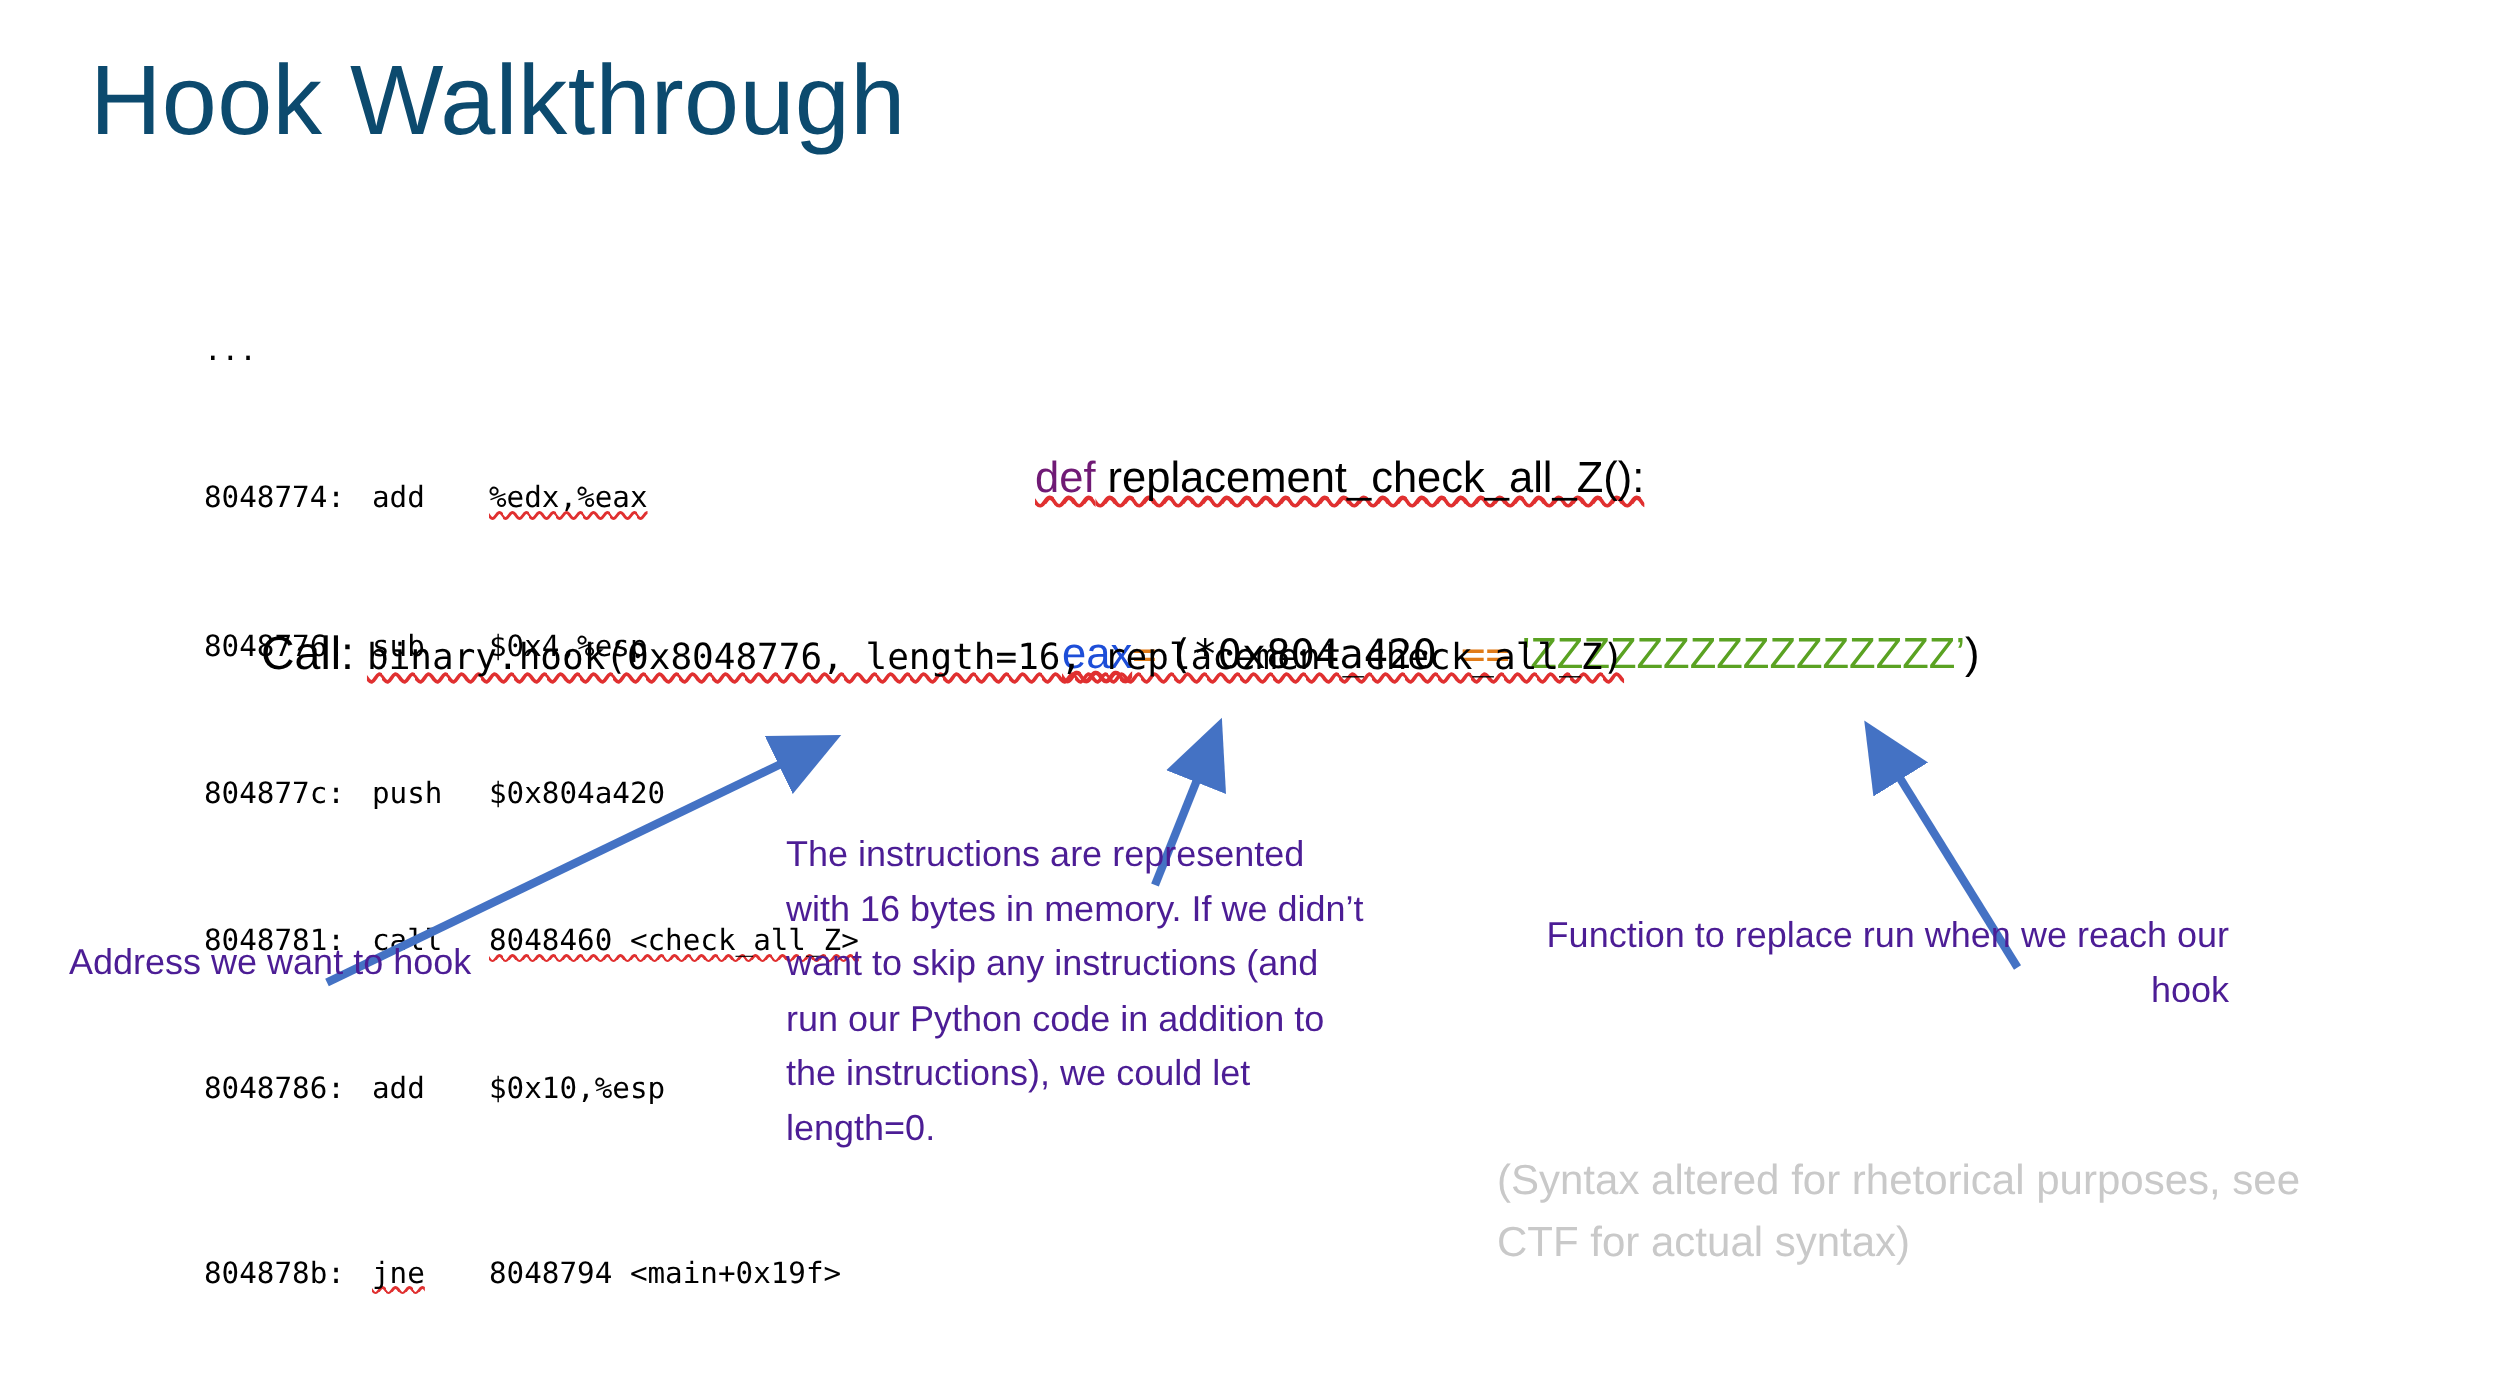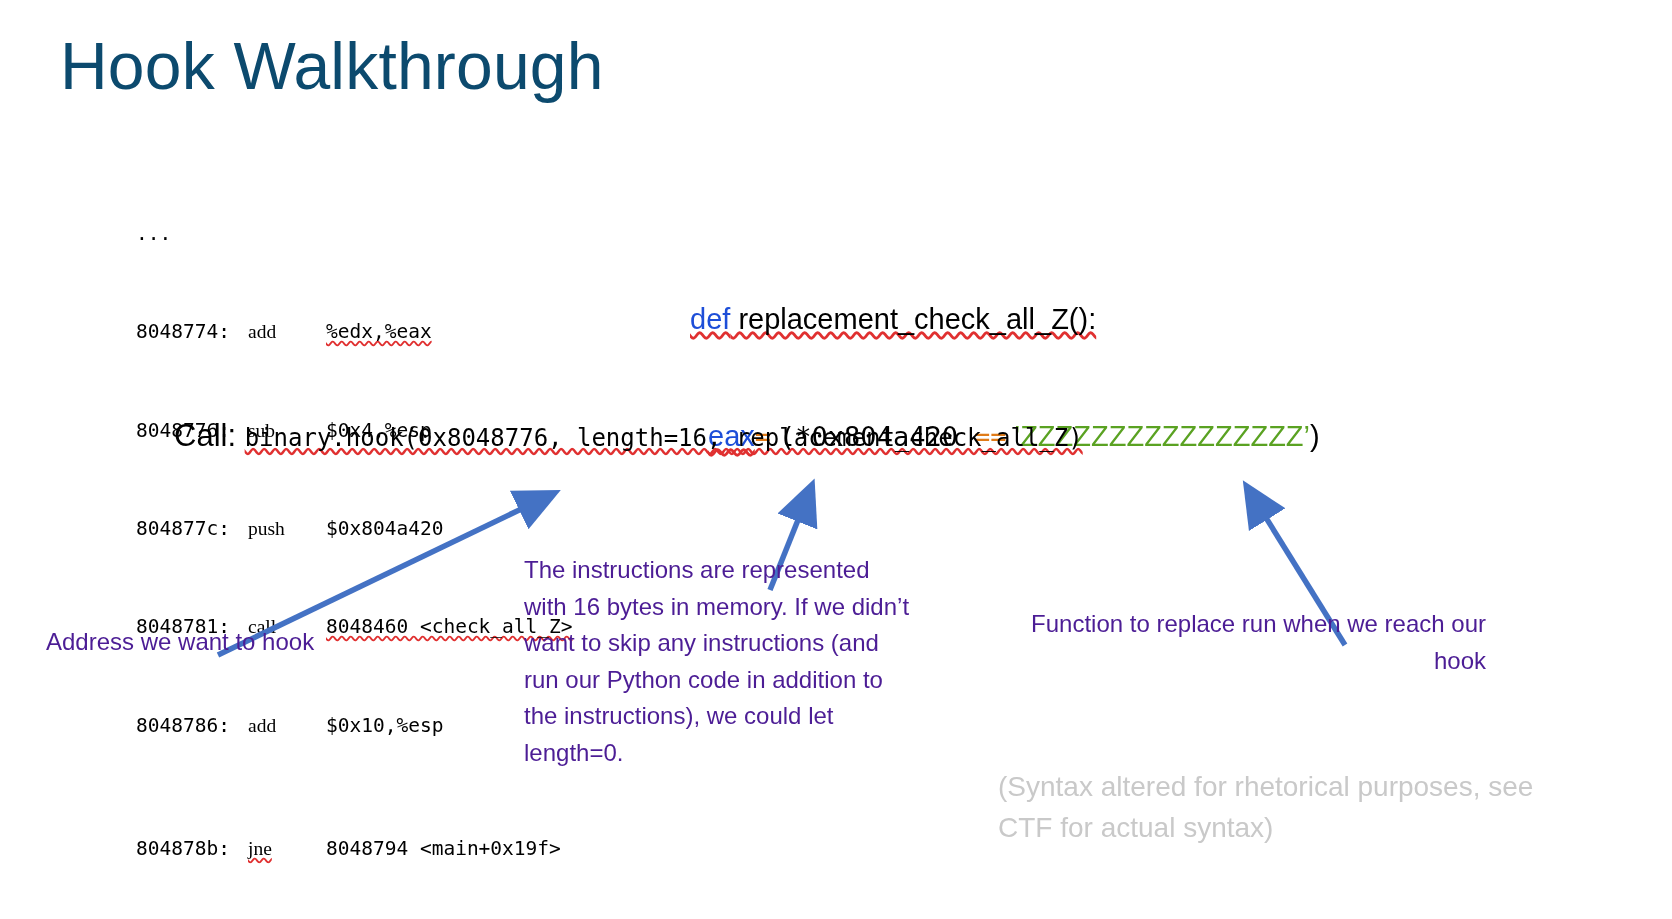--- a/index.html
+++ b/index.html
@@ -34,21 +34,21 @@
     left: 136px;
     top: 148px;
     font-family: "DejaVu Sans Mono", monospace;
     font-size: 19.5px;
     line-height: 24.6px;
     color: #000000;
     white-space: pre;
   }
   .disasm .row { white-space: pre; }
   .col-addr  { display: inline-block; width: 112px; }
-  .col-mnem  { display: inline-block; width: 78px; font-family: Liberation Serif, serif; }
+  .col-mnem  { display: inline-block; width: 78px; }
   .col-ops   { display: inline-block; }
 
   
   .sq {
     text-decoration: underline wavy #e03030;
     text-decoration-skip-ink: none;
     text-underline-offset: 2px;
   }
   .ul-sq {
     text-decoration: underline wavy #e03030;
@@ -60,21 +60,21 @@
   
   .pycode {
     position: absolute;
     left: 690px;
     top: 222px;
     font-size: 29px;
     line-height: 39px;
     white-space: pre;
   }
   .pycode .line2 { padding-left: 18px; }
-  .kw   { color: #1d4ed8; text-align: right; }
+  .kw   { color: #701a75; text-align: right; }
   .var  { color: #1d4ed8; }
   .op   { color: #e07b18; font-family: "DejaVu Sans Mono", monospace; font-size: 27px;}
   .str  { color: #5aa222; }
   .mono { font-family: "DejaVu Sans Mono", monospace; font-size: 27px; }
 
   
   .callline {
     position: absolute;
     left: 174px;
     top: 418px;

